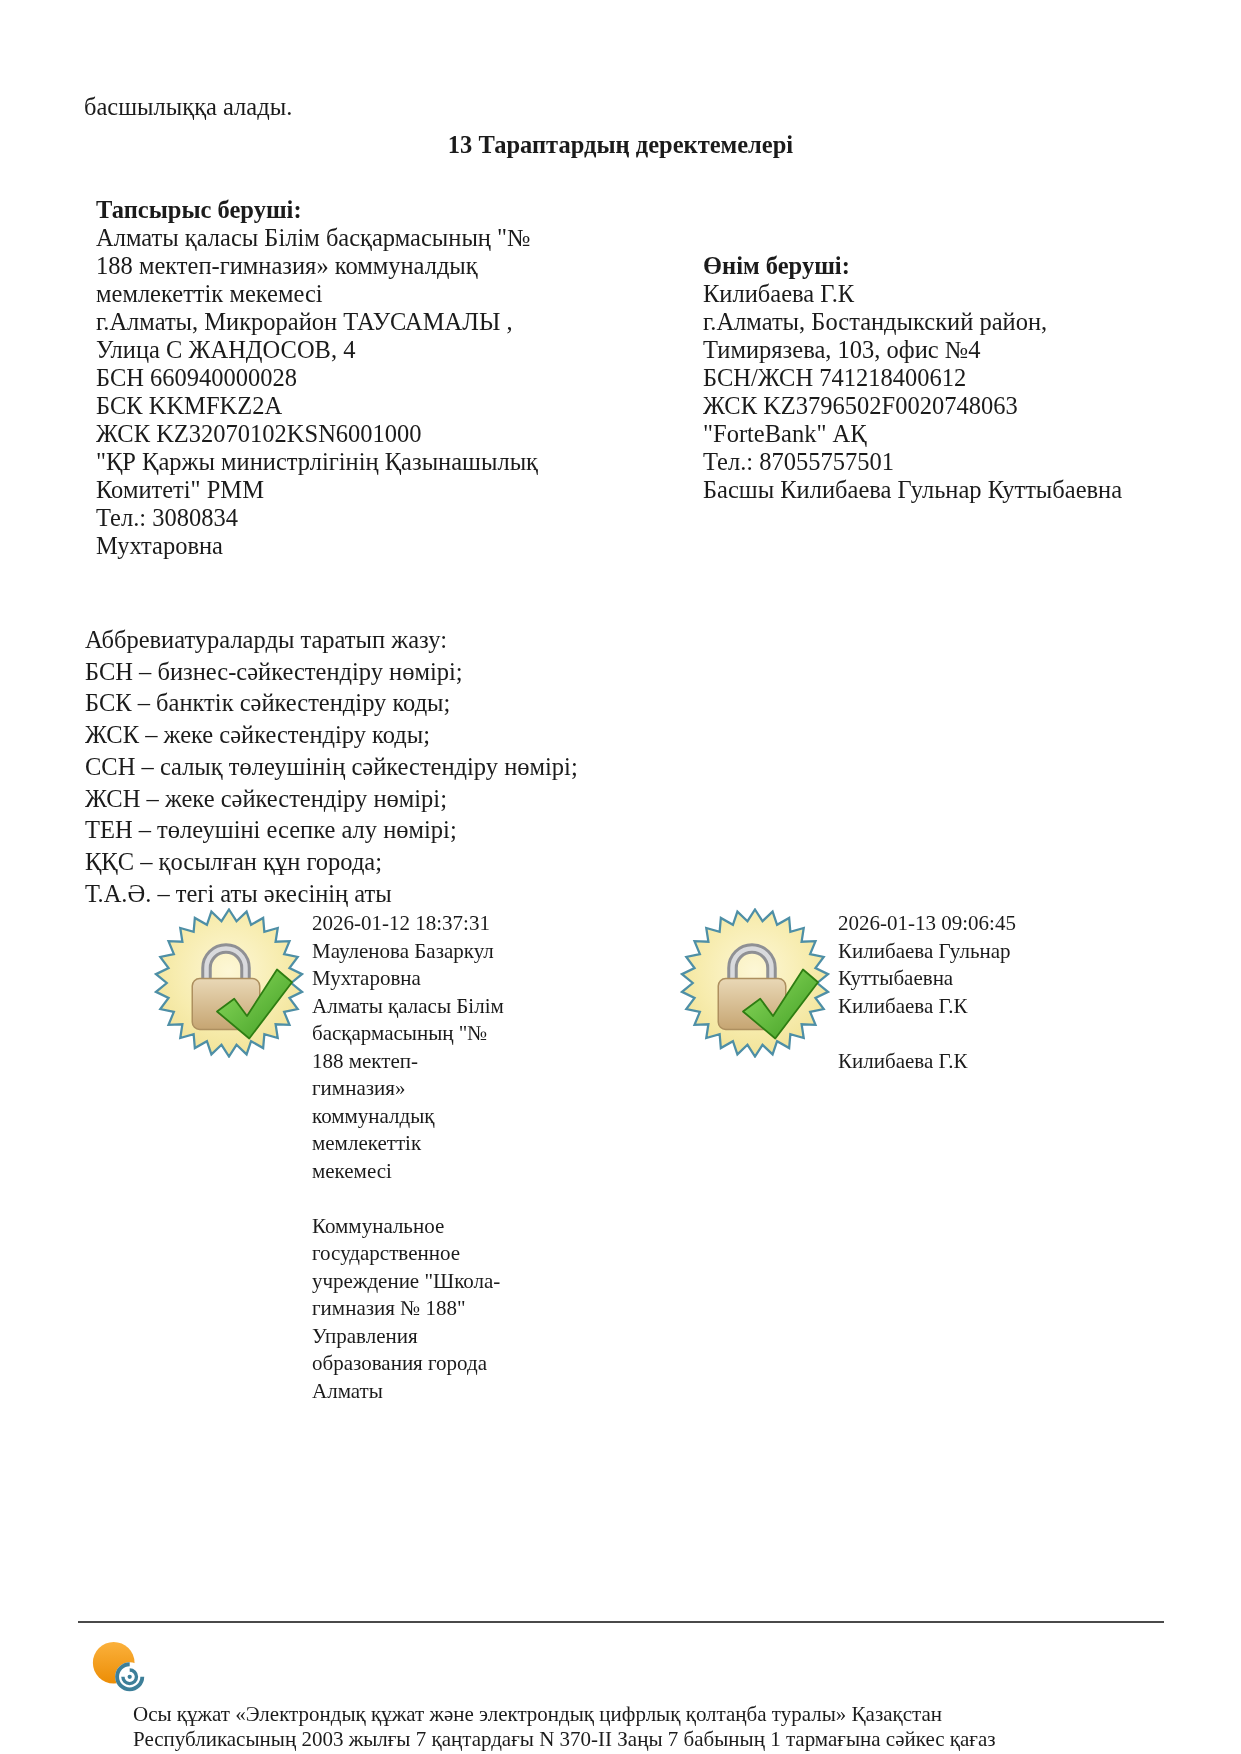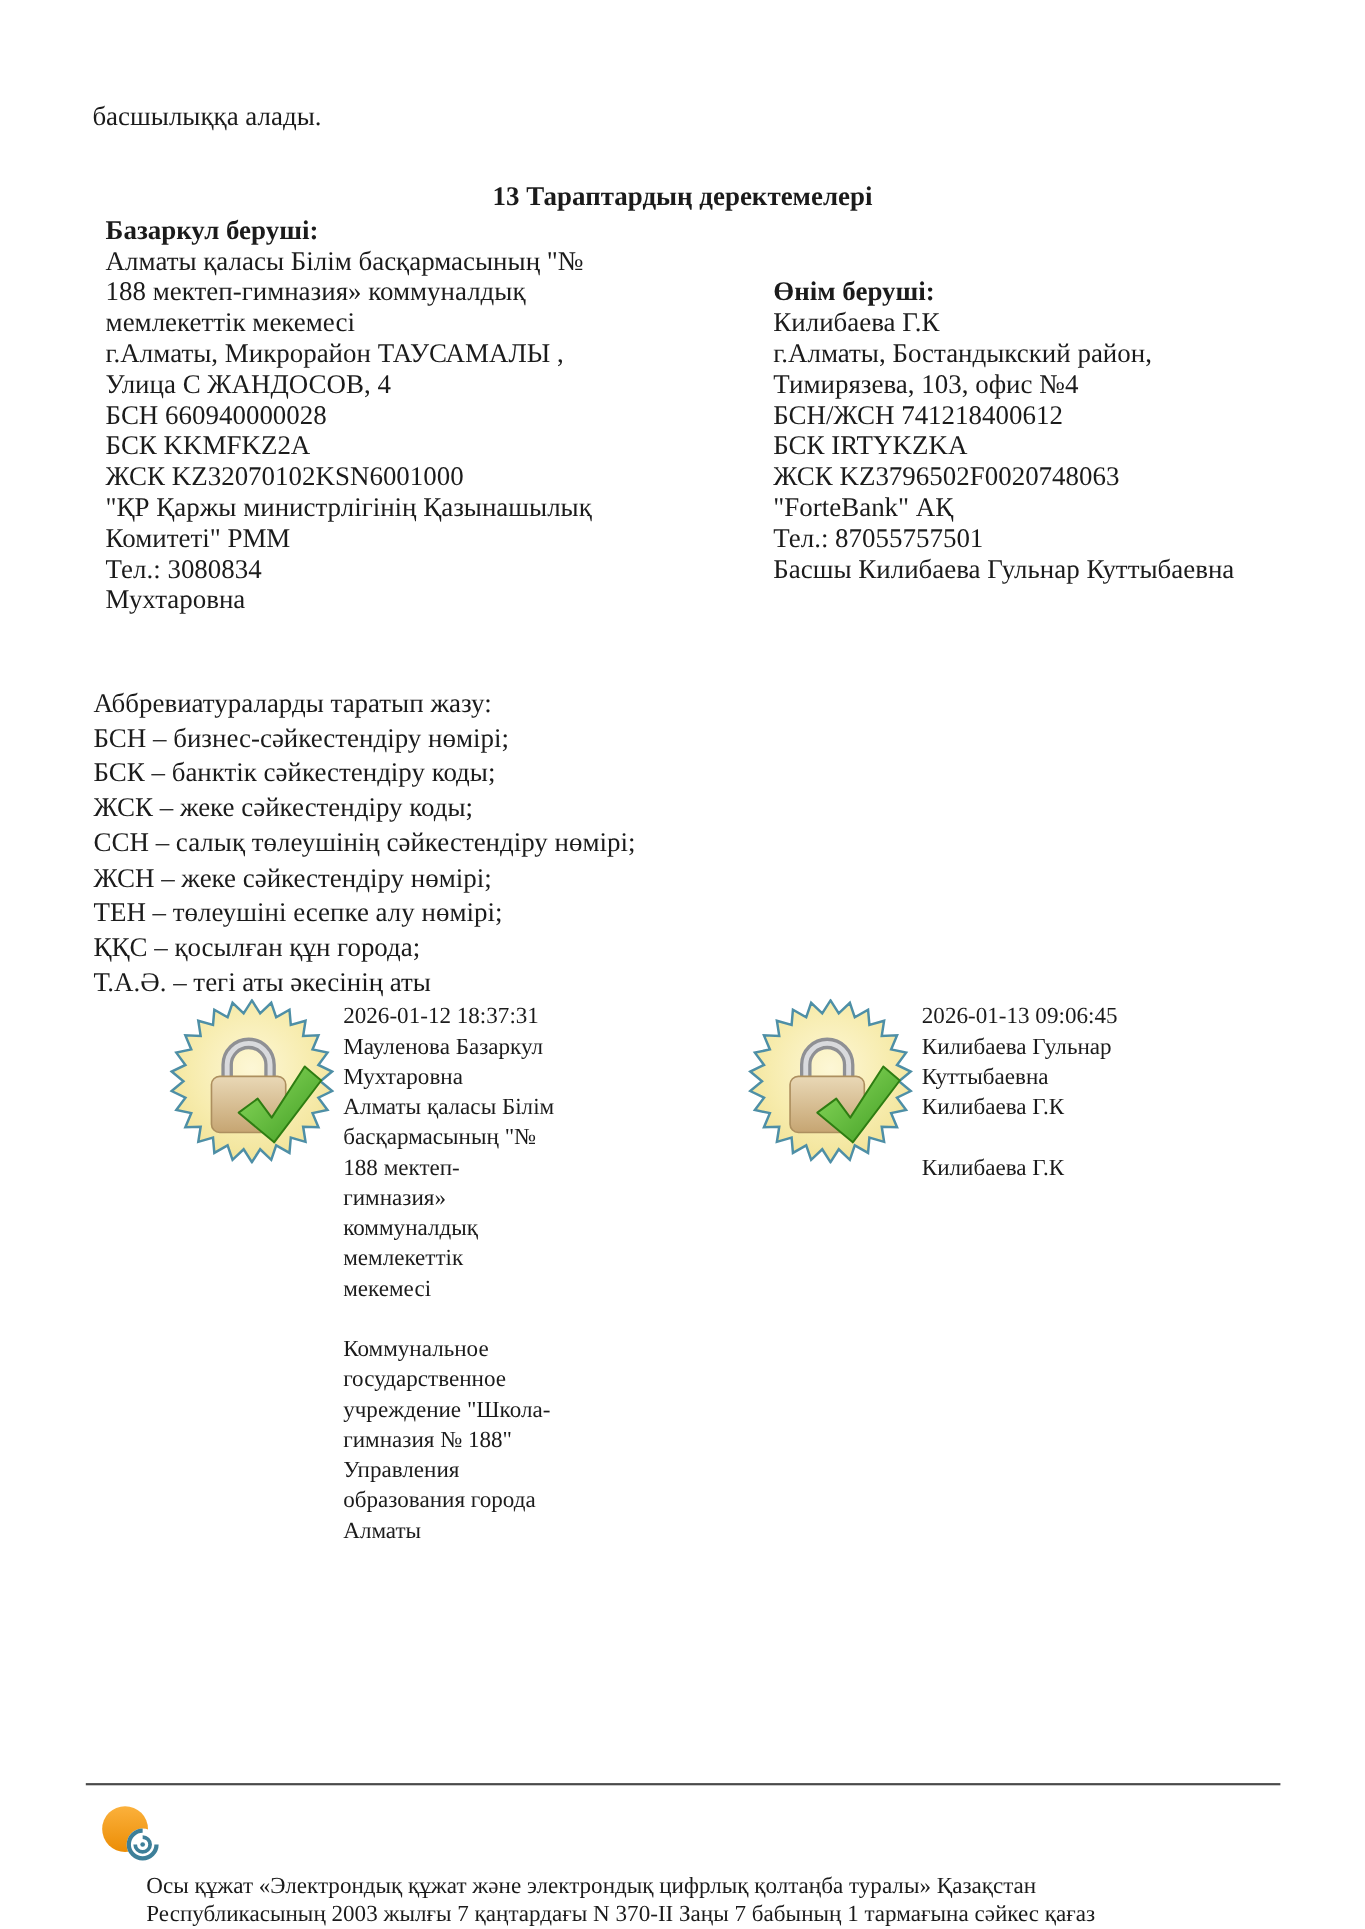--- a/index.html
+++ b/index.html
@@ -11,21 +11,21 @@
     color: var(--text, #1b1b1b);
     overflow: hidden;
   }
   .abs { position: absolute; }
 
   .intro { left: 84px; top: 93px; font-size: 24.5px; line-height: 28px; }
 
   .doc-title {
     left: 0; top: 131px; width: 100%;
     text-align: center;
-    font-size: 24.5px; font-weight: bold; margin-top: 34px;
+    font-size: 24.5px; font-weight: bold;
   }
 
   .party-col { font-size: 24.5px; line-height: 28px; }
   .party-col .heading { font-weight: bold; }
   .party-customer { left: 96px; top: 196px; width: 510px; }
   .party-supplier { left: 675px; top: 196px; width: 500px; padding-top: 56px; margin-left: 28px; }
 
   .abbr { left: 85px; top: 624px; font-size: 24.5px; line-height: 31.7px; width: 800px; }
 
   .line { white-space: pre; }
@@ -77,21 +77,21 @@
       <stop offset="100%" stop-color="#ec8d05"></stop>
     </linearGradient>
   </defs>
 </svg>
 
 <div class="abs intro line">басшылыққа алады.</div>
 
 <div class="abs doc-title">13 Тараптардың деректемелері</div>
 
 <div class="abs party-col party-customer">
-  <div class="heading line">Базаркул беруші:</div>
+  <div class="heading line">Тапсырыс беруші:</div>
   <div>
       <div class="line">Алматы қаласы Білім басқармасының "№</div>
       <div class="line">188 мектеп-гимназия» коммуналдық</div>
       <div class="line">мемлекеттік мекемесі</div>
       <div class="line">г.Алматы, Микрорайон ТАУСАМАЛЫ ,</div>
       <div class="line">Улица С ЖАНДОСОВ, 4</div>
       <div class="line">БСН 660940000028</div>
       <div class="line">БСК KKMFKZ2A</div>
       <div class="line">ЖСК KZ32070102KSN6001000</div>
       <div class="line">"ҚР Қаржы министрлігінің Қазынашылық</div>
@@ -101,21 +101,20 @@
     </div>
 </div>
 
 <div class="abs party-col party-supplier">
   <div class="heading line">Өнім беруші:</div>
   <div>
       <div class="line">Килибаева Г.К</div>
       <div class="line">г.Алматы, Бостандыкский район,</div>
       <div class="line">Тимирязева, 103, офис №4</div>
       <div class="line">БСН/ЖСН 741218400612</div>
-      <div class="line">БСК IRTYKZKA</div>
       <div class="line">ЖСК KZ3796502F0020748063</div>
       <div class="line">"ForteBank" АҚ</div>
       <div class="line">Тел.: 87055757501</div>
       <div class="line">Басшы Килибаева Гульнар Куттыбаевна</div>
     </div>
 </div>
 
 <div class="abs abbr">
   <div class="line">Аббревиатураларды таратып жазу:</div>
   <div>

